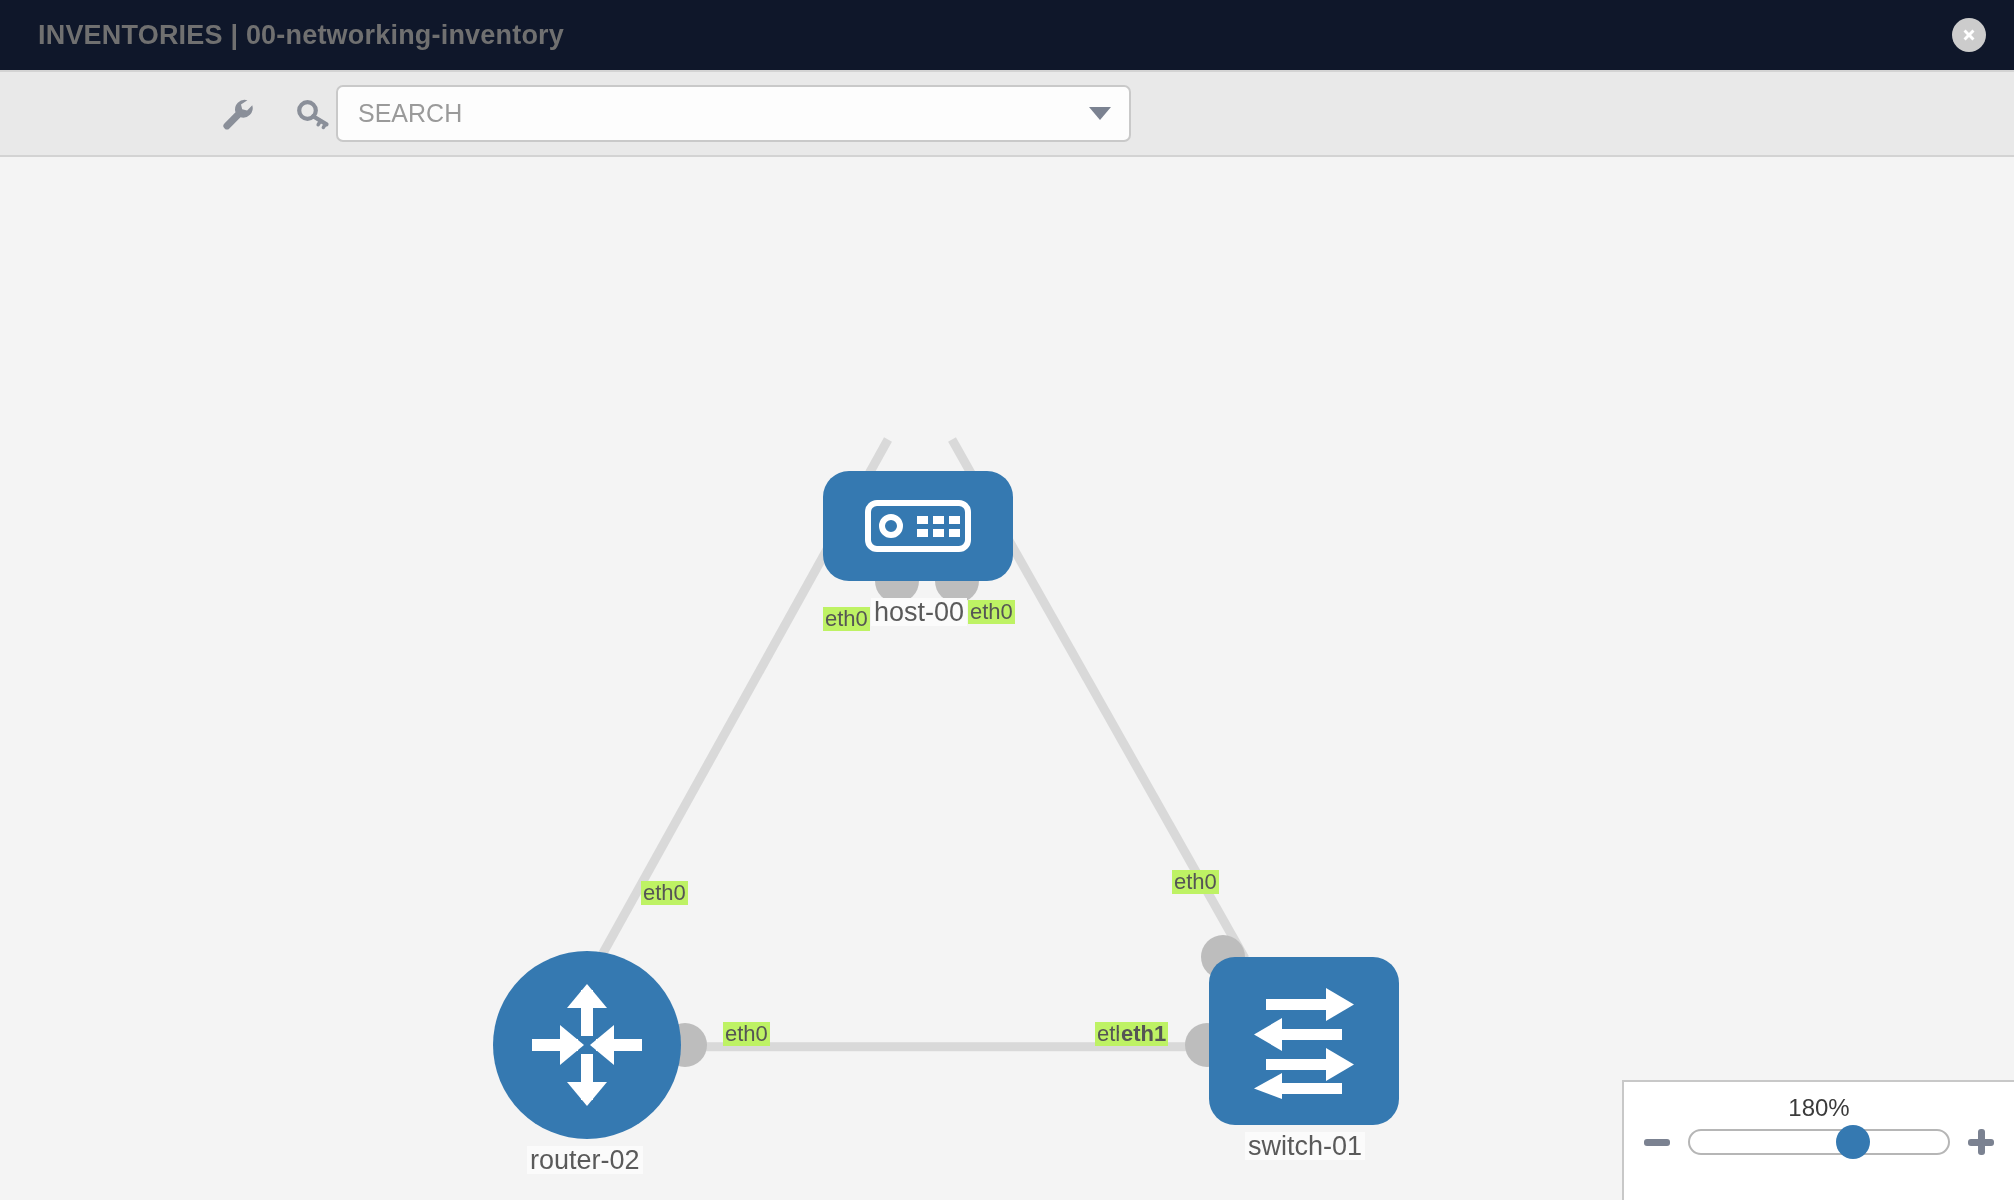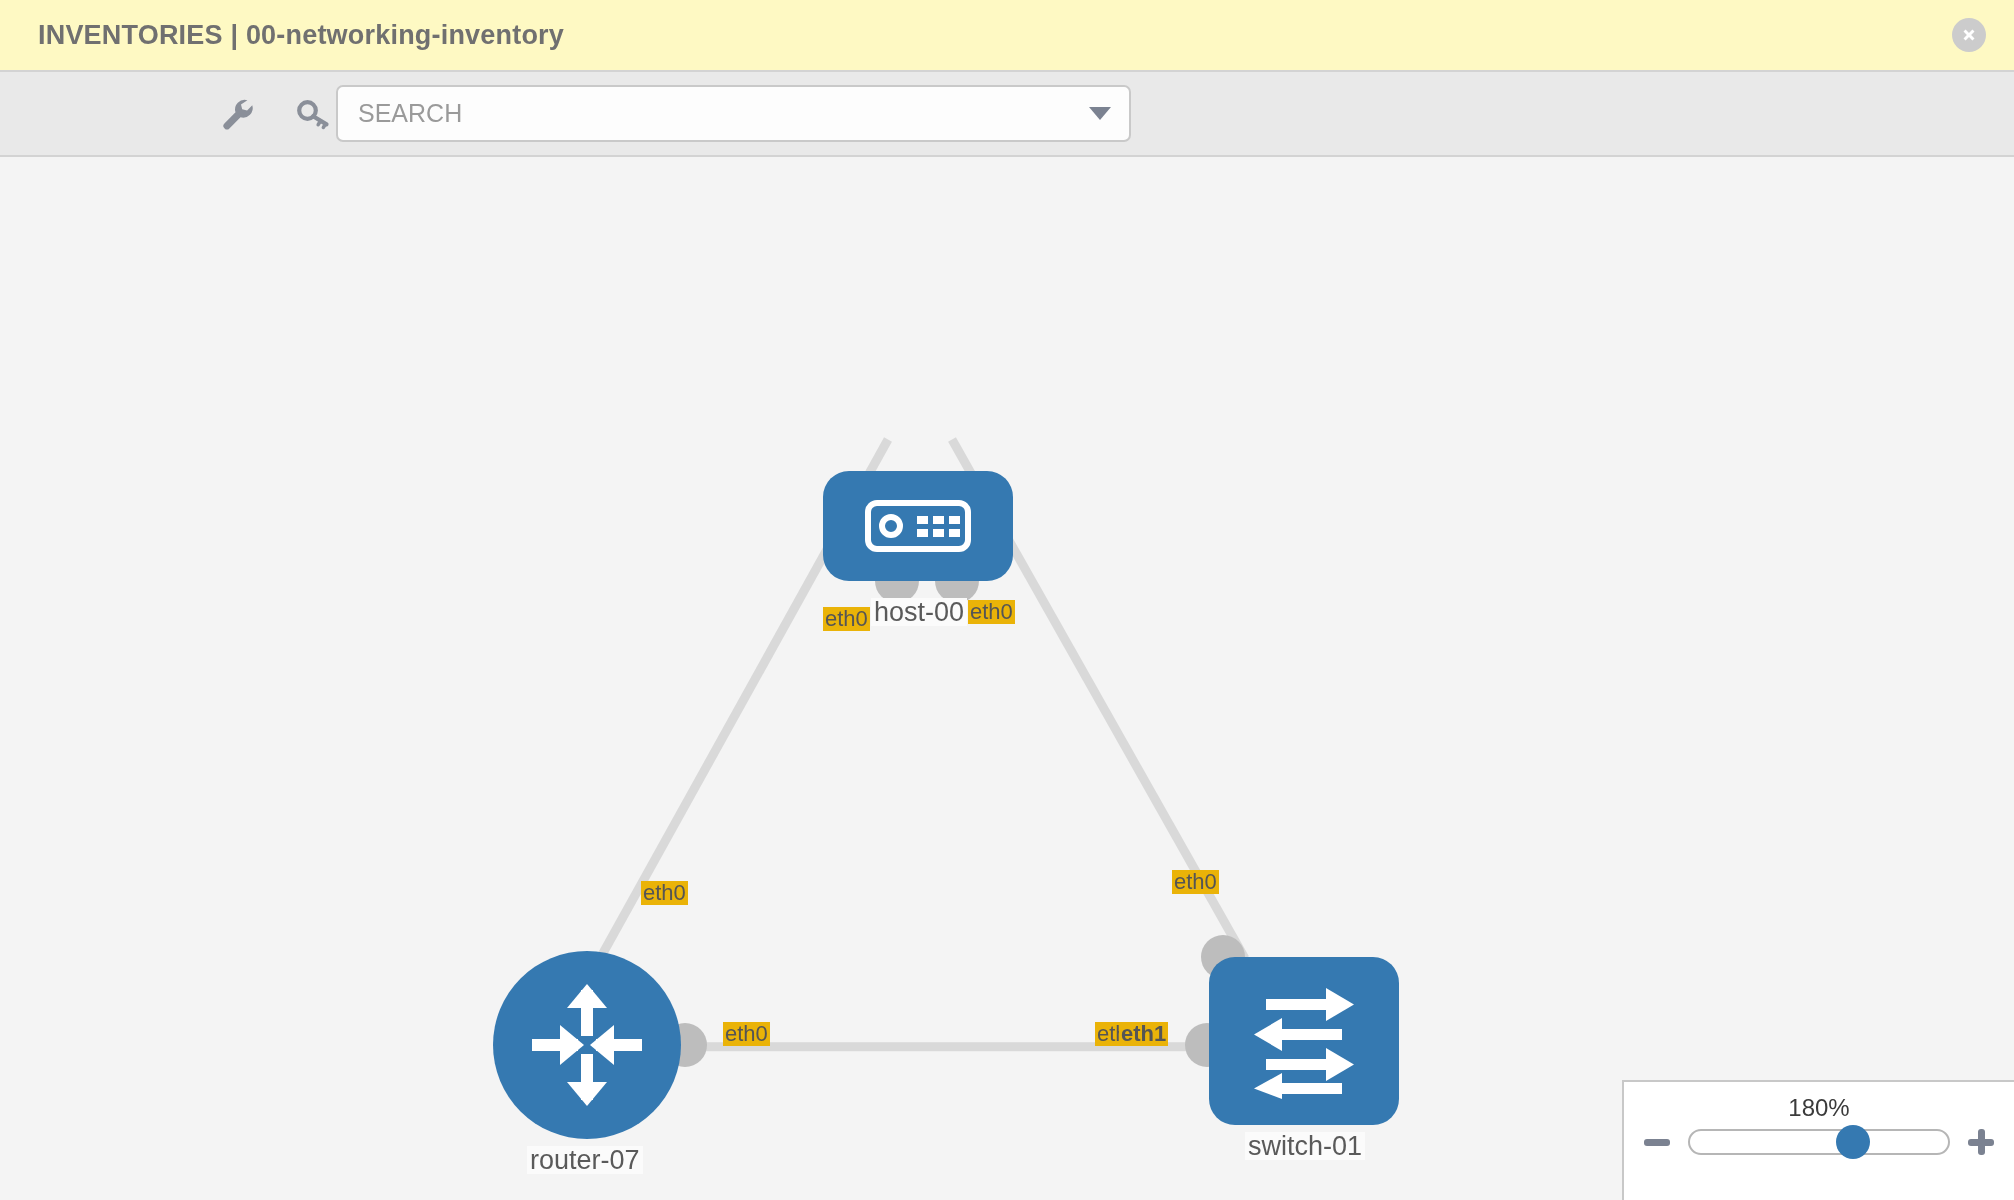--- a/index.html
+++ b/index.html
@@ -20,21 +20,21 @@
     width: 2014px;
     height: 1200px;
     position: relative;
     display: flex;
     flex-direction: column;
     background: #ffffff;
   }
   .titlebar {
     height: 70px;
     flex: 0 0 70px;
-    background: #fef9c3;
+    background: #0f172a;
     display: flex;
     align-items: center;
     position: relative;
     box-sizing: border-box;
     padding: 0 28px 0 38px;
     text-align: center;
   }
   .page-title {
     font-size: 27px;
     font-weight: bold;
@@ -198,21 +198,21 @@
     position: absolute;
     width: 44px; height: 44px;
     border-radius: 50%;
     background: #bdbdbd;
   }
 
   .edge-label {
     position: absolute;
     font-size: 22px;
     color: #555555;
-    background: #eab308;
+    background: #bef264;
     white-space: nowrap;
     padding: 0 2px;
     line-height: 1.1;
   }
 
   
   .zoom-panel {
     position: absolute;
     right: 0;
     bottom: 0;
@@ -363,21 +363,21 @@
               <path d="M63 124 L83 100 L43 100 Z"></path>
 
               <rect x="8" y="57" width="46" height="12"></rect>
               <path d="M60 63 L36 83 L36 43 Z"></path>
 
               <rect x="72" y="57" width="46" height="12"></rect>
               <path d="M66 63 L90 83 L90 43 Z"></path>
             </g>
           </svg>
         </div>
-        <div class="node-label" style="left:34px; top:195px;">router-07</div>
+        <div class="node-label" style="left:34px; top:195px;">router-02</div>
       </div>
 
       <div class="edge-label" style="left:641px; top:724px;">eth0</div>
       <div class="edge-label" style="left:723px; top:865px;">eth0</div>
 
       <div class="node" id="node-switch" style="left:1209px; top:800px; width:190px; height:168px;">
         <div class="stub" style="left:-8px; top:-22px;"></div>
         <div class="stub" style="left:-24px; top:66px;"></div>
         <div class="node-shape">
           <svg width="120" height="116" viewBox="0 0 120 116">

